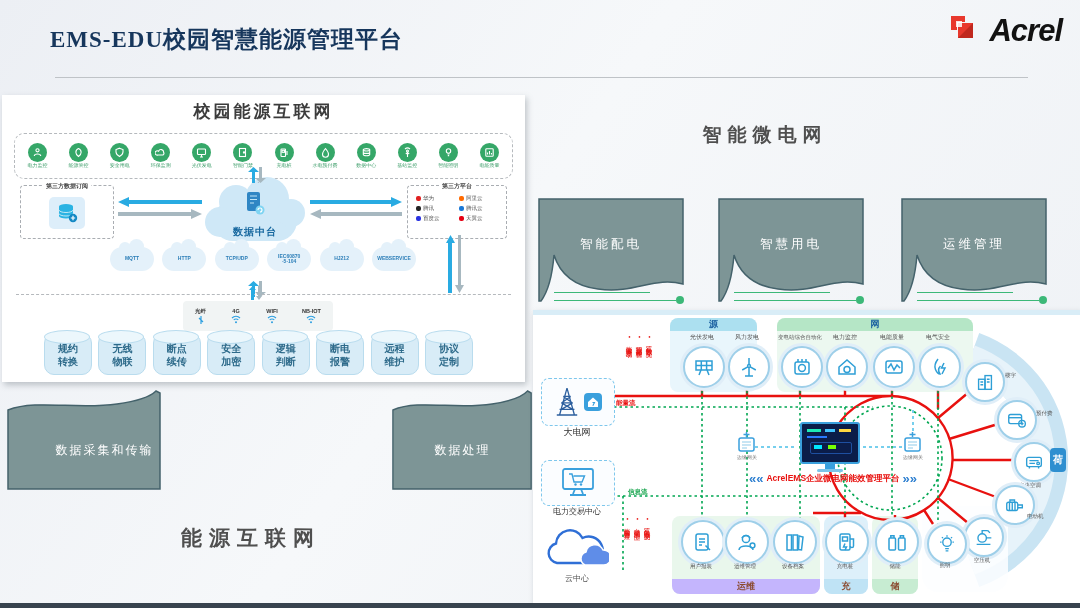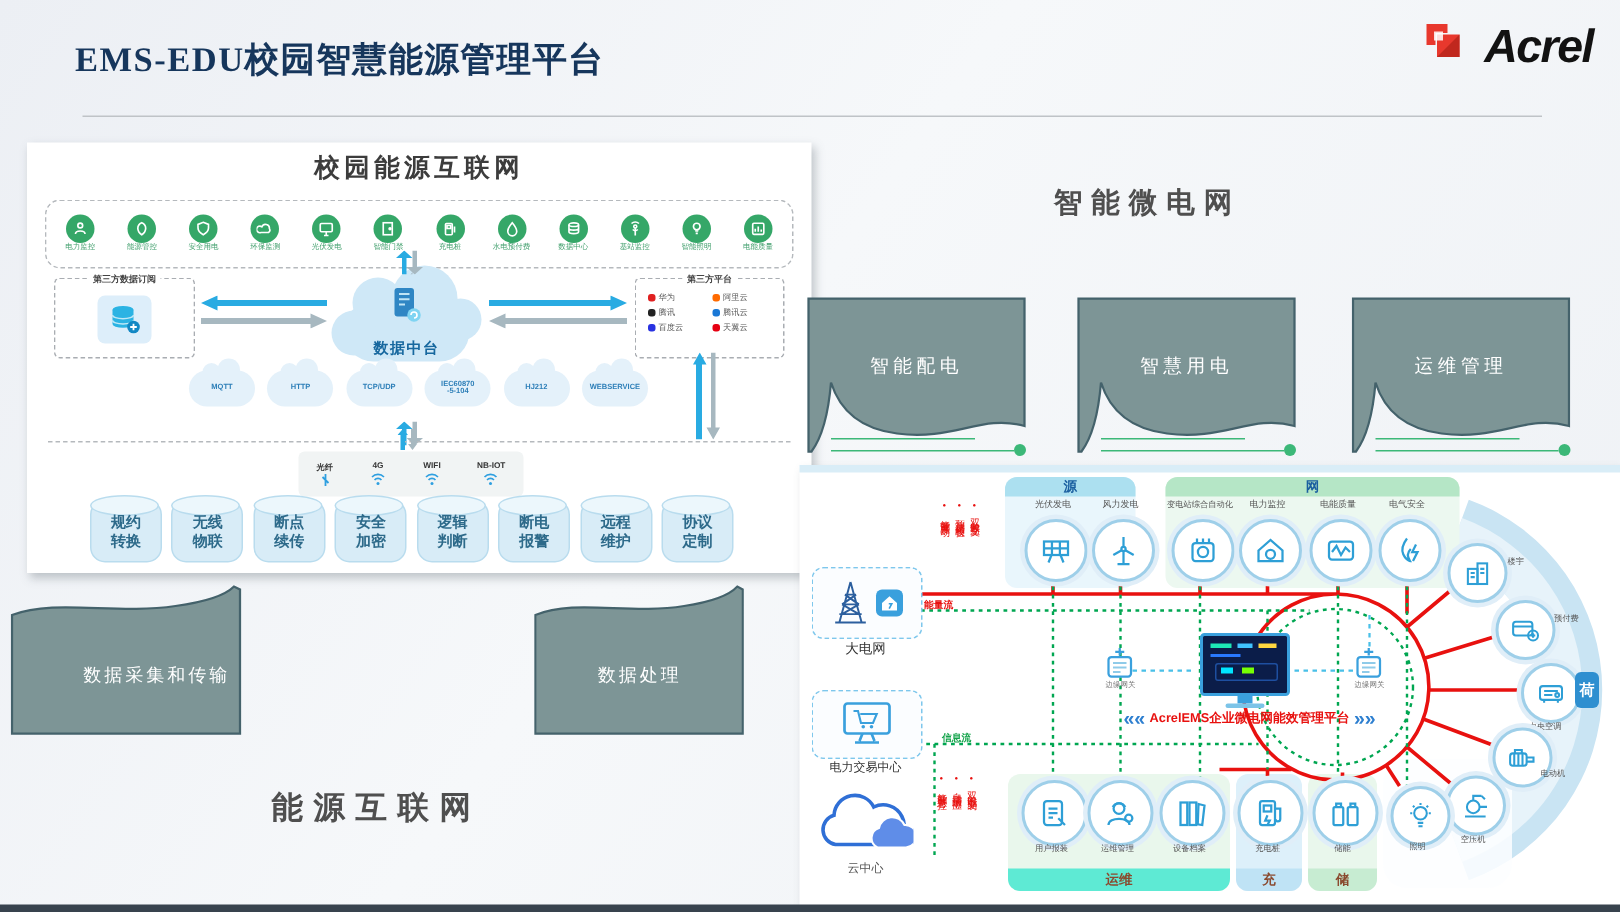--- a/index.html
+++ b/index.html
@@ -104,21 +104,21 @@
       <svg width="40" height="42" viewBox="0 0 40 42">
         <path d="M6 6 h14 v6 h-8 v8 h-6 Z" fill="#e8382d"></path>
         <path d="M13 13 h15 v15 L13 28 Z" fill="#e8382d"></path>
         <path d="M28 28 L13 28 L28 13 Z" fill="#c0281e"></path>
         <path d="M11 11 h6 v6 h-6 Z" fill="#fff" opacity=".85"></path>
       </svg>
     </span>
     <span class="logo-text">Acrel</span>
   </div>
 
-  <div class="abs panel" style="left:18px;top:95px;width:523px;height:287px;">
+  <div class="abs panel" style="left:2px;top:95px;width:523px;height:287px;">
     <div class="abs lp-title ctr">校园能源互联网</div>
 
     <div class="abs app-strip">
       <div class="app">
           <span class="gcir">
             <svg width="11" height="11" viewBox="0 0 11 11" fill="none" stroke="#fff" stroke-width="1.1">
               <circle cx="5.5" cy="3.3" r="1.6"></circle>
               <path d="M2.3 9 C2.3 6.3 8.7 6.3 8.7 9"></path>
             </svg>
           </span>
@@ -411,21 +411,21 @@
         </span>
     </div>
   </div>
 
   <div class="abs" style="left:7px;top:390px;width:155px;height:100px;">
     <svg width="155" height="100" viewBox="0 0 155 100" preserveAspectRatio="none">
         <path d="M1 20 C30 9 70 20 110 14 C132 11 144 6 149 1 L153 3 V99 H1 Z" fill="#7d9596" stroke="#44626b" stroke-width="1.5"></path>
       </svg>
     <span class="btxt" style="top:52px;padding-left:20px;">数据采集和传输</span>
   </div>
-  <div class="abs" style="left:356px;top:390px;width:141px;height:100px;">
+  <div class="abs" style="left:392px;top:390px;width:141px;height:100px;">
     <svg width="141" height="100" viewBox="0 0 155 100" preserveAspectRatio="none">
         <path d="M1 20 C30 9 70 20 110 14 C132 11 144 6 149 1 L153 3 V99 H1 Z" fill="#7d9596" stroke="#44626b" stroke-width="1.5"></path>
       </svg>
     <span class="btxt" style="top:52px;">数据处理</span>
   </div>
   <div class="abs big-head" style="left:645px;top:122px;width:240px;font-size:19px;letter-spacing:6px;">智能微电网</div>
 
   <div class="abs big-head" style="left:131px;top:524px;width:240px;font-size:21px;letter-spacing:7px;">能源互联网</div>
 
   <div class="abs" style="left:718px;top:198px;width:150px;height:112px;">
@@ -464,21 +464,21 @@
       <path d="M441.7 35.4 A122 122 0 0 1 441.7 264.6 L432.5 239.3 A95 95 0 0 0 432.5 60.7 Z" fill="#e7f3fa"></path>
     </svg>
 
     <div class="sec" style="left:137px;top:8px;width:87px;height:74px;background:#e9f6fc;z-index:1;">
       <span class="tab tab-top" style="background:#ace0f0;color:#1a5fa0;">源</span>
     </div>
     <div class="sec" style="left:244px;top:8px;width:196px;height:74px;background:#ecf8f0;z-index:1;">
       <span class="tab tab-top" style="background:#b5e6c6;color:#1a5fa0;">网</span>
     </div>
     <div class="sec" style="left:139px;top:206px;width:148px;height:78px;background:#e9f7ec;z-index:1;">
-      <span class="tab tab-bot" style="background:#5eead4;color:#8a4a2f;height:15px;line-height:15px;">运维</span>
+      <span class="tab tab-bot" style="background:#c4b5fd;color:#8a4a2f;height:15px;line-height:15px;">运维</span>
     </div>
     <div class="sec" style="left:291px;top:206px;width:44px;height:78px;background:#ddf0fa;z-index:1;">
       <span class="tab tab-bot" style="background:#bfe3f5;color:#8a4a2f;height:15px;line-height:15px;">充</span>
     </div>
     <div class="sec" style="left:339px;top:206px;width:46px;height:78px;background:#e9f7ec;z-index:1;">
       <span class="tab tab-bot" style="background:#c7ecd2;color:#8a4a2f;height:15px;line-height:15px;">储</span>
     </div>
     <div class="wcard" style="left:389px;top:196px;width:86px;height:86px;"></div>
 
     <svg class="abs" style="left:0;top:0;z-index:2;" width="547" height="294" viewBox="0 0 547 294">

